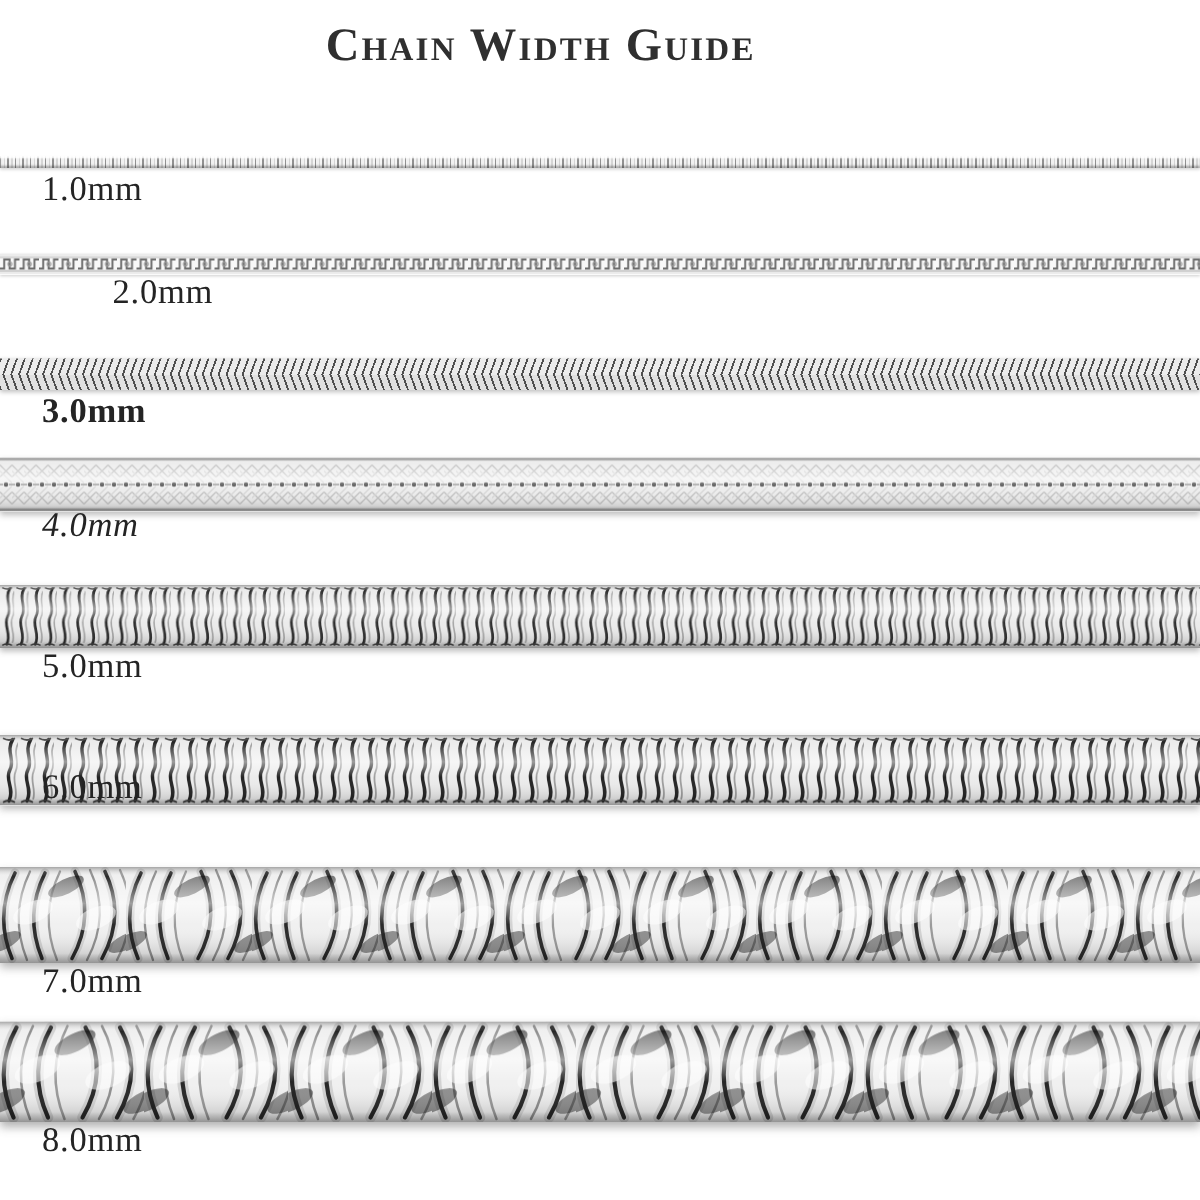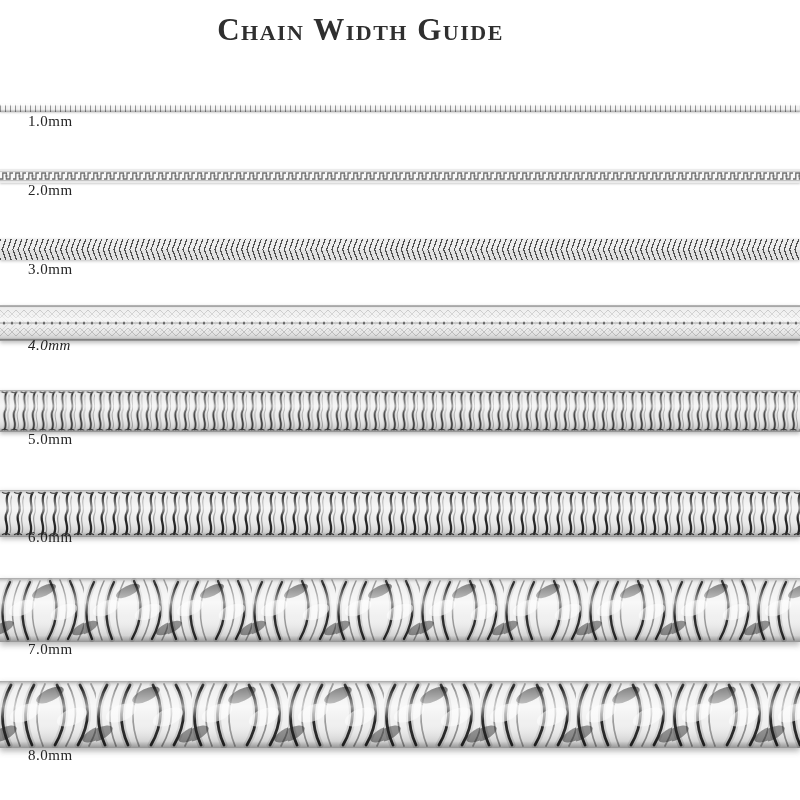--- a/index.html
+++ b/index.html
@@ -19,21 +19,21 @@
     font-variant:small-caps;
     letter-spacing:1.5px;
     color:#2f2f2f;
   }
   .chain-strip{
     position:absolute;left:0;width:800px;
   }
   .chain-strip svg{display:block;}
   .chain-label{
     position:absolute;left:28px;
-    font-size:15px;
+    font-size:23px;
     color:#242424;
     letter-spacing:0.5px;
     line-height:1;
   }
   
   .strip1{
     top:104px;height:8px;
     background:repeating-linear-gradient(90deg,
       rgba(125,125,125,0.85) 0 1px,
       #f1f1f1 1px 2.6px,
@@ -51,22 +51,22 @@
                0 1px 3px rgba(0,0,0,0.25);
   }
   .s3t{height:50%;background:repeating-linear-gradient(110deg,#4f4f4f 0 1.2px,#ececec 1.2px 5px);}
   .s3b{height:50%;background:repeating-linear-gradient(70deg,#4f4f4f 0 1.2px,#e1e1e1 1.2px 5px);}
   .strip2{top:169px;height:14px;box-shadow:0 1px 2px rgba(0,0,0,0.20);}
   .strip4{top:305px;height:36px;box-shadow:0 2px 4px rgba(70,70,70,0.35);}
   .strip5{top:390px;height:42px;box-shadow:0 2px 4px rgba(70,70,70,0.38);}
   .strip6{top:490px;height:47px;box-shadow:0 2px 5px rgba(70,70,70,0.38);}
   .strip7{top:578px;height:64px;box-shadow:0 3px 6px rgba(70,70,70,0.40);}
   .strip8{top:681px;height:67px;box-shadow:0 3px 6px rgba(70,70,70,0.42);}
-  .lab1{top:114px;} .lab2{top:183px;} .lab3{top:262px;} .lab4{top:338px;font-style:italic;}
-  .lab5{top:432px;font-family:Liberation Serif, serif;} .lab6{top:530px;} .lab7{top:642px;text-align:right;} .lab8{top:748px;font-family:Liberation Serif, serif;}
+  .lab1{top:114px;} .lab2{top:183px;margin-left:47px;} .lab3{top:262px;font-weight:bold;} .lab4{top:338px;font-style:italic;}
+  .lab5{top:432px;font-family:Liberation Serif, serif;} .lab6{top:513px;} .lab7{top:642px;text-align:right;} .lab8{top:748px;font-family:Liberation Serif, serif;}
   .defs-holder{position:absolute;width:0;height:0;overflow:hidden;}
 </style>
 </head>
 <body>
 
 <div class="page">
 
   <svg class="defs-holder" aria-hidden="true">
     <defs>
       <linearGradient id="shadeV" x1="0" y1="0" x2="0" y2="1">

